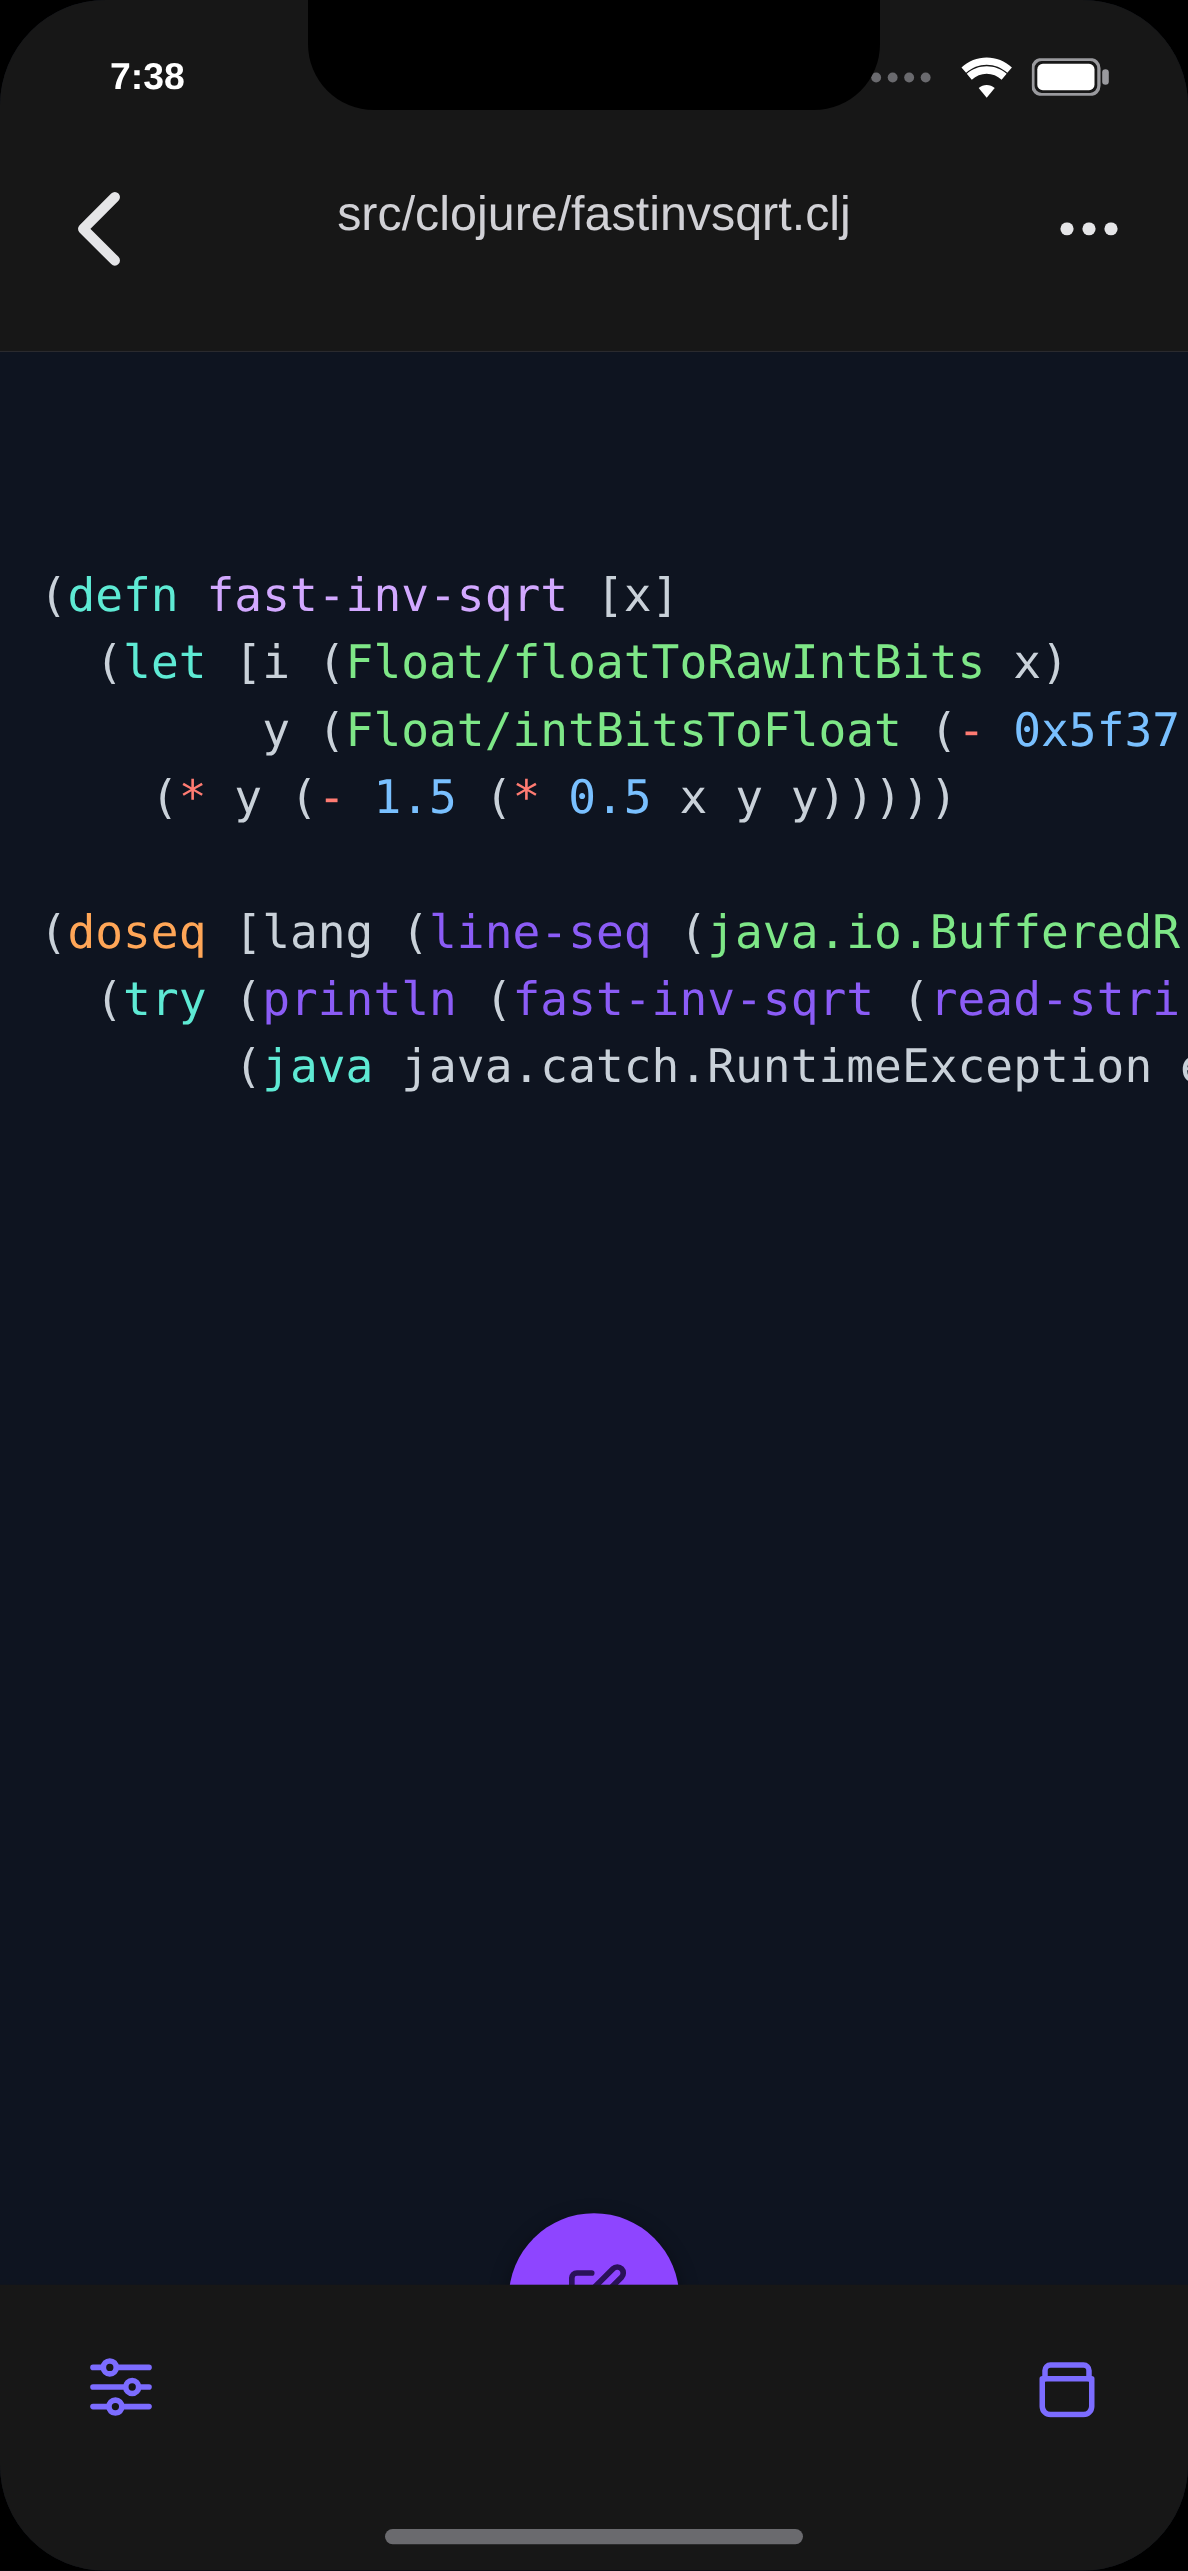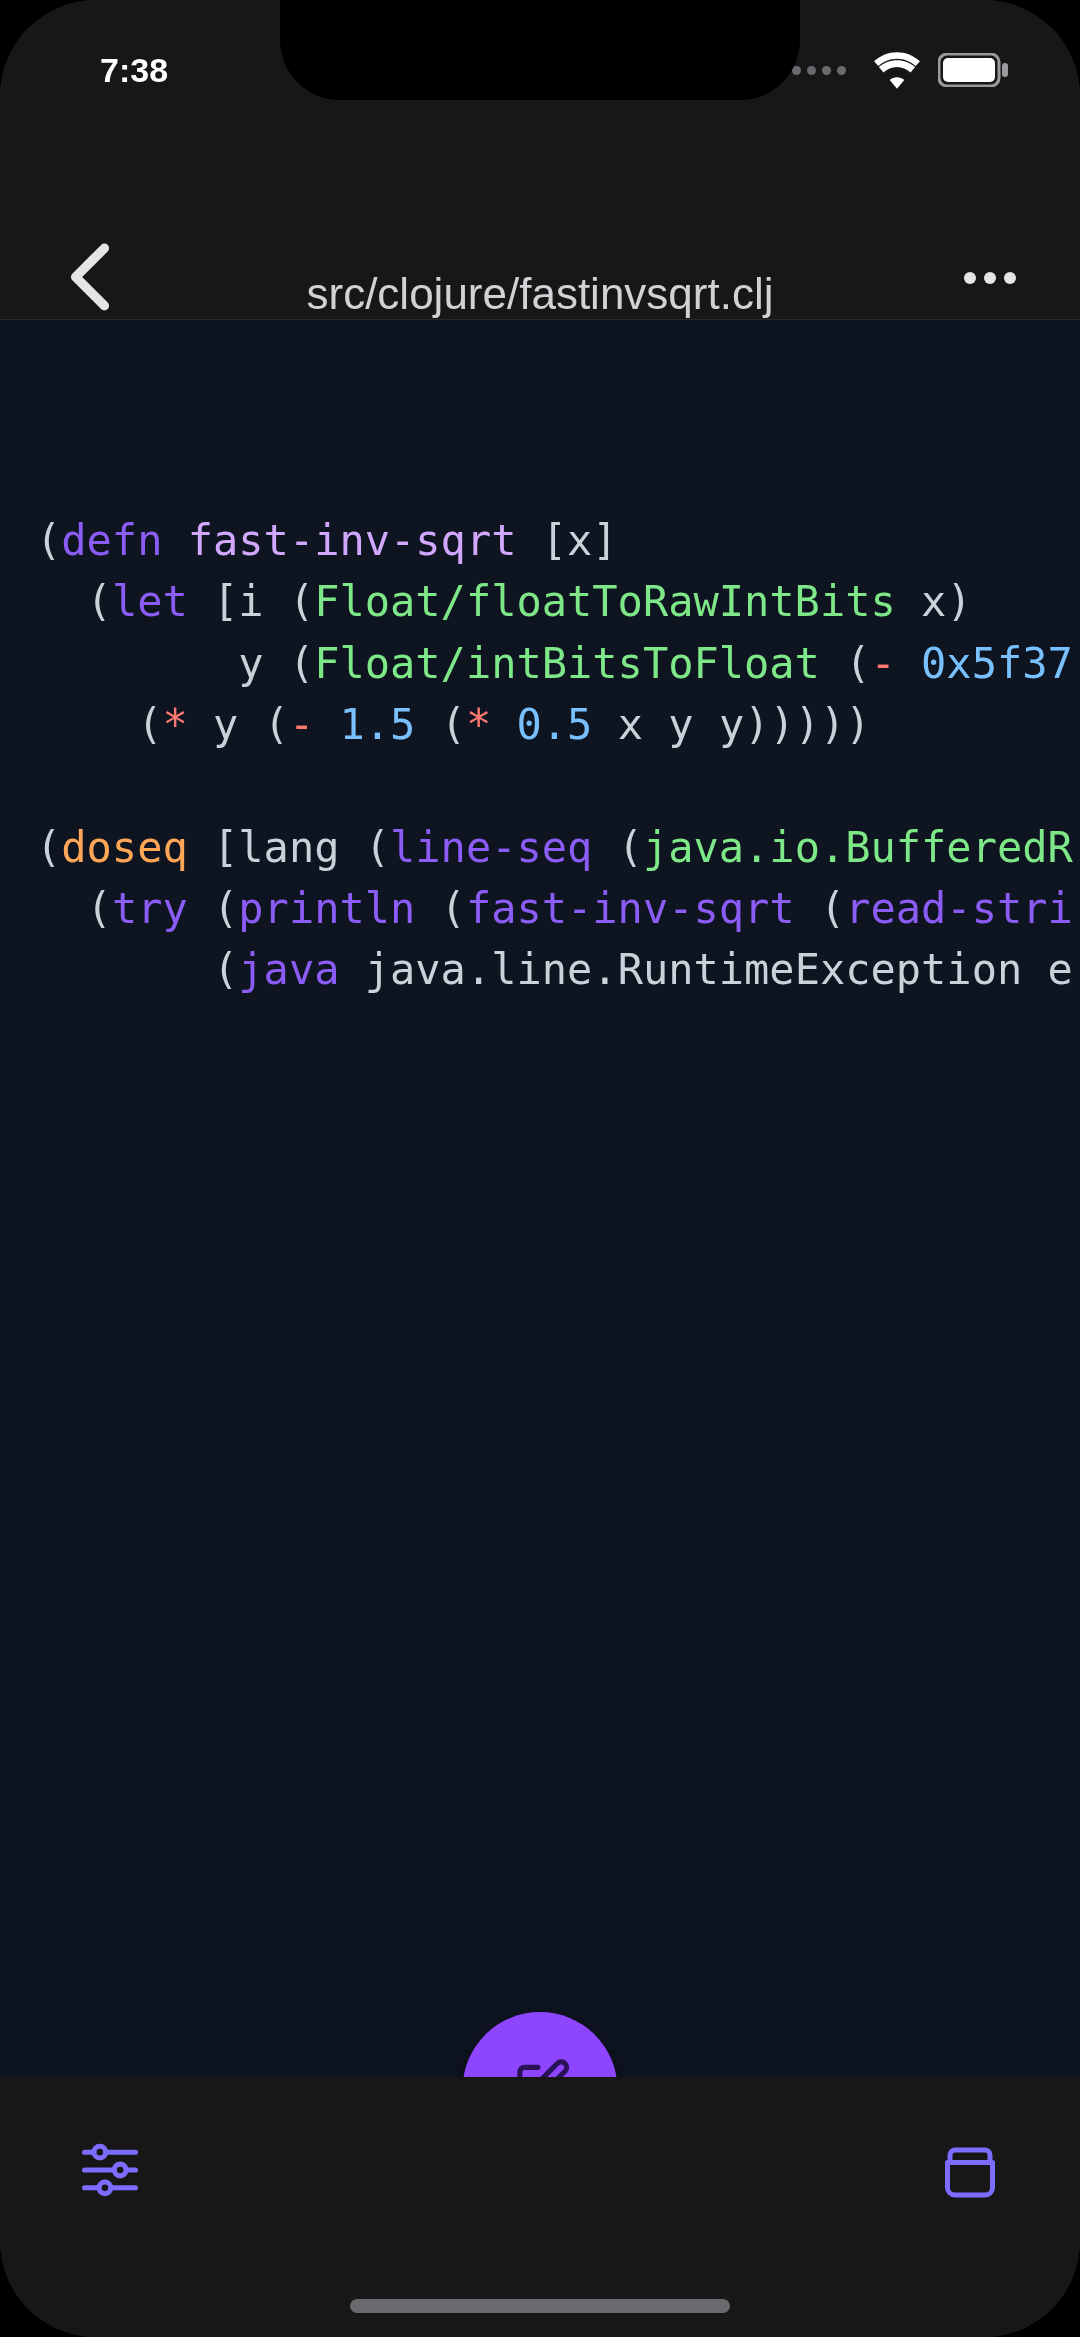--- a/index.html
+++ b/index.html
@@ -56,21 +56,21 @@
     border-bottom-left-radius: 60px;
     border-bottom-right-radius: 60px;
     z-index: 50;
   }
 
   
   .header {
     height: 150px;
     background: #171717;
     display: flex;
-    align-items: flex-end;
+    align-items: flex-start;
     justify-content: space-between;
     padding: 0 50px;
     border-bottom: 1px solid #2a2a2e;
   }
   .back-btn, .more-btn {
     width: 80px;
     height: 80px;
     display: flex;
     align-items: center;
     justify-content: center;
@@ -93,21 +93,21 @@
     padding: 190px 0 0 36px;
   }
   pre.code {
     font-family: "SF Mono", ui-monospace, Menlo, Consolas, monospace;
     font-size: 42px;
     line-height: 1.46;
     white-space: pre;
     color: #c9d1d9;
   }
   .tk-p   { color: #c9d1d9; }  
-  .tk-kw  { color: #8b5cf6; text-align: center; }  
+  .tk-kw  { color: #5eead4; text-align: center; }  
   .tk-kw2 { color: #ffa657; text-align: center; }  
   .tk-fn  { color: #d2a8ff; }  
   .tk-cls { color: #7ee787; }  
   .tk-call{ color: #8b5cf6; }  
   .tk-num { color: #79c0ff; }  
   .tk-var { color: #c9d1d9; }  
   .tk-op  { color: #ff7b72; }  
 
   
   .bottom-bar {
@@ -211,21 +211,21 @@
   </div>
 
   <div class="code-area">
     <pre class="code" id="code-pre"><span class="tk-p">(</span><span class="tk-kw">defn</span><span class="tk-p"> </span><span class="tk-fn">fast-inv-sqrt</span><span class="tk-p"> [</span><span class="tk-var">x</span><span class="tk-p">]</span>
   <span class="tk-p">(</span><span class="tk-kw">let</span><span class="tk-p"> [</span><span class="tk-var">i</span><span class="tk-p"> (</span><span class="tk-cls">Float/floatToRawIntBits</span><span class="tk-p"> </span><span class="tk-var">x</span><span class="tk-p">)</span>
         <span class="tk-var">y</span><span class="tk-p"> (</span><span class="tk-cls">Float/intBitsToFloat</span><span class="tk-p"> (</span><span class="tk-op">-</span><span class="tk-p"> </span><span class="tk-num">0x5f37</span>
     <span class="tk-p">(</span><span class="tk-op">*</span><span class="tk-p"> </span><span class="tk-var">y</span><span class="tk-p"> (</span><span class="tk-op">-</span><span class="tk-p"> </span><span class="tk-num">1.5</span><span class="tk-p"> (</span><span class="tk-op">*</span><span class="tk-p"> </span><span class="tk-num">0.5</span><span class="tk-p"> </span><span class="tk-var">x</span><span class="tk-p"> </span><span class="tk-var">y</span><span class="tk-p"> </span><span class="tk-var">y</span><span class="tk-p">)))))</span>
 
 <span class="tk-p">(</span><span class="tk-kw2">doseq</span><span class="tk-p"> [</span><span class="tk-var">lang</span><span class="tk-p"> (</span><span class="tk-call">line-seq</span><span class="tk-p"> (</span><span class="tk-cls">java.io.BufferedR</span>
   <span class="tk-p">(</span><span class="tk-kw">try</span><span class="tk-p"> (</span><span class="tk-call">println</span><span class="tk-p"> (</span><span class="tk-call">fast-inv-sqrt</span><span class="tk-p"> (</span><span class="tk-call">read-stri</span>
-       <span class="tk-p">(</span><span class="tk-kw">java</span><span class="tk-p"> </span><span class="tk-var">java.line.RuntimeException</span><span class="tk-p"> </span><span class="tk-var">e</span>
+       <span class="tk-p">(</span><span class="tk-kw">java</span><span class="tk-p"> </span><span class="tk-var">java.catch.RuntimeException</span><span class="tk-p"> </span><span class="tk-var">e</span>
 </pre>
   </div>
 
   <div class="edit-fab">
     <span>
       <svg width="62" height="62" viewBox="0 0 24 24" fill="none">
         <path d="M11 4H5.8C4.8 4 4 4.8 4 5.8V18.2C4 19.2 4.8 20 5.8 20H18.2C19.2 20 20 19.2 20 18.2V13" stroke="#2a1258" stroke-width="2" stroke-linecap="round" stroke-linejoin="round"></path>
         <path d="M18.5 2.5C19.3 1.7 20.7 1.7 21.5 2.5C22.3 3.3 22.3 4.7 21.5 5.5L12 15L8 16L9 12L18.5 2.5Z" stroke="#2a1258" stroke-width="2" stroke-linecap="round" stroke-linejoin="round"></path>
       </svg>
     </span>

